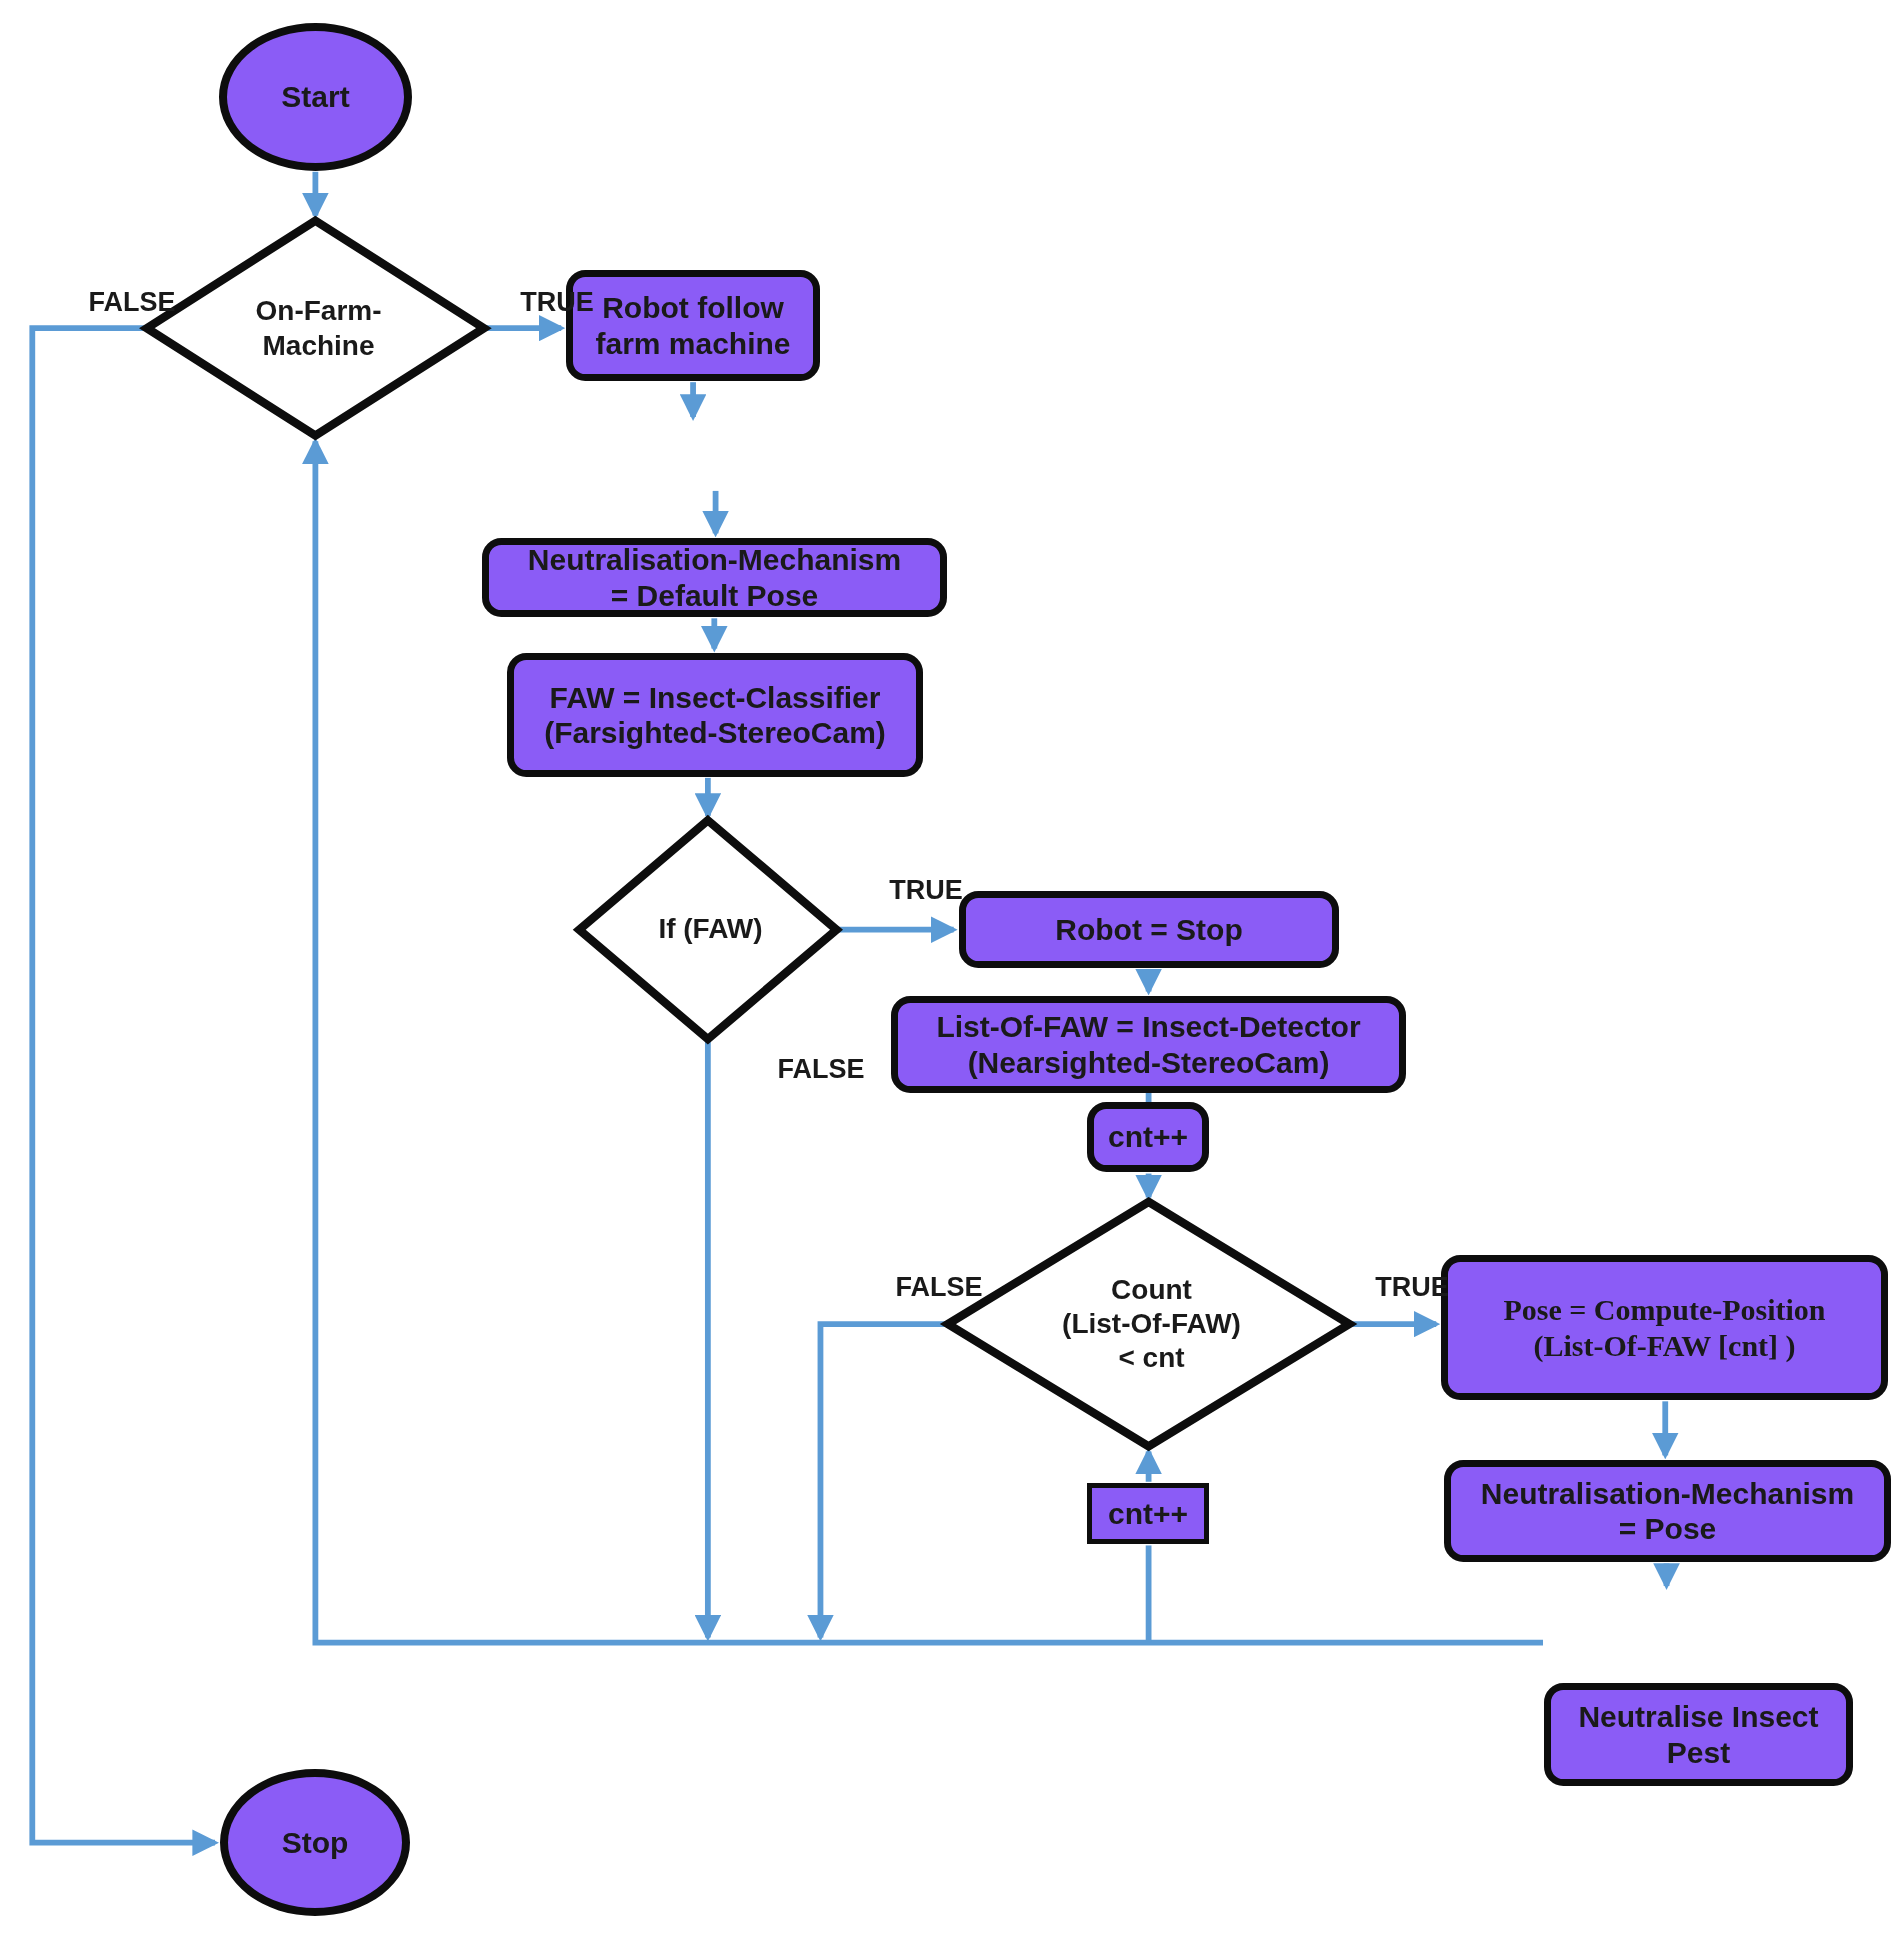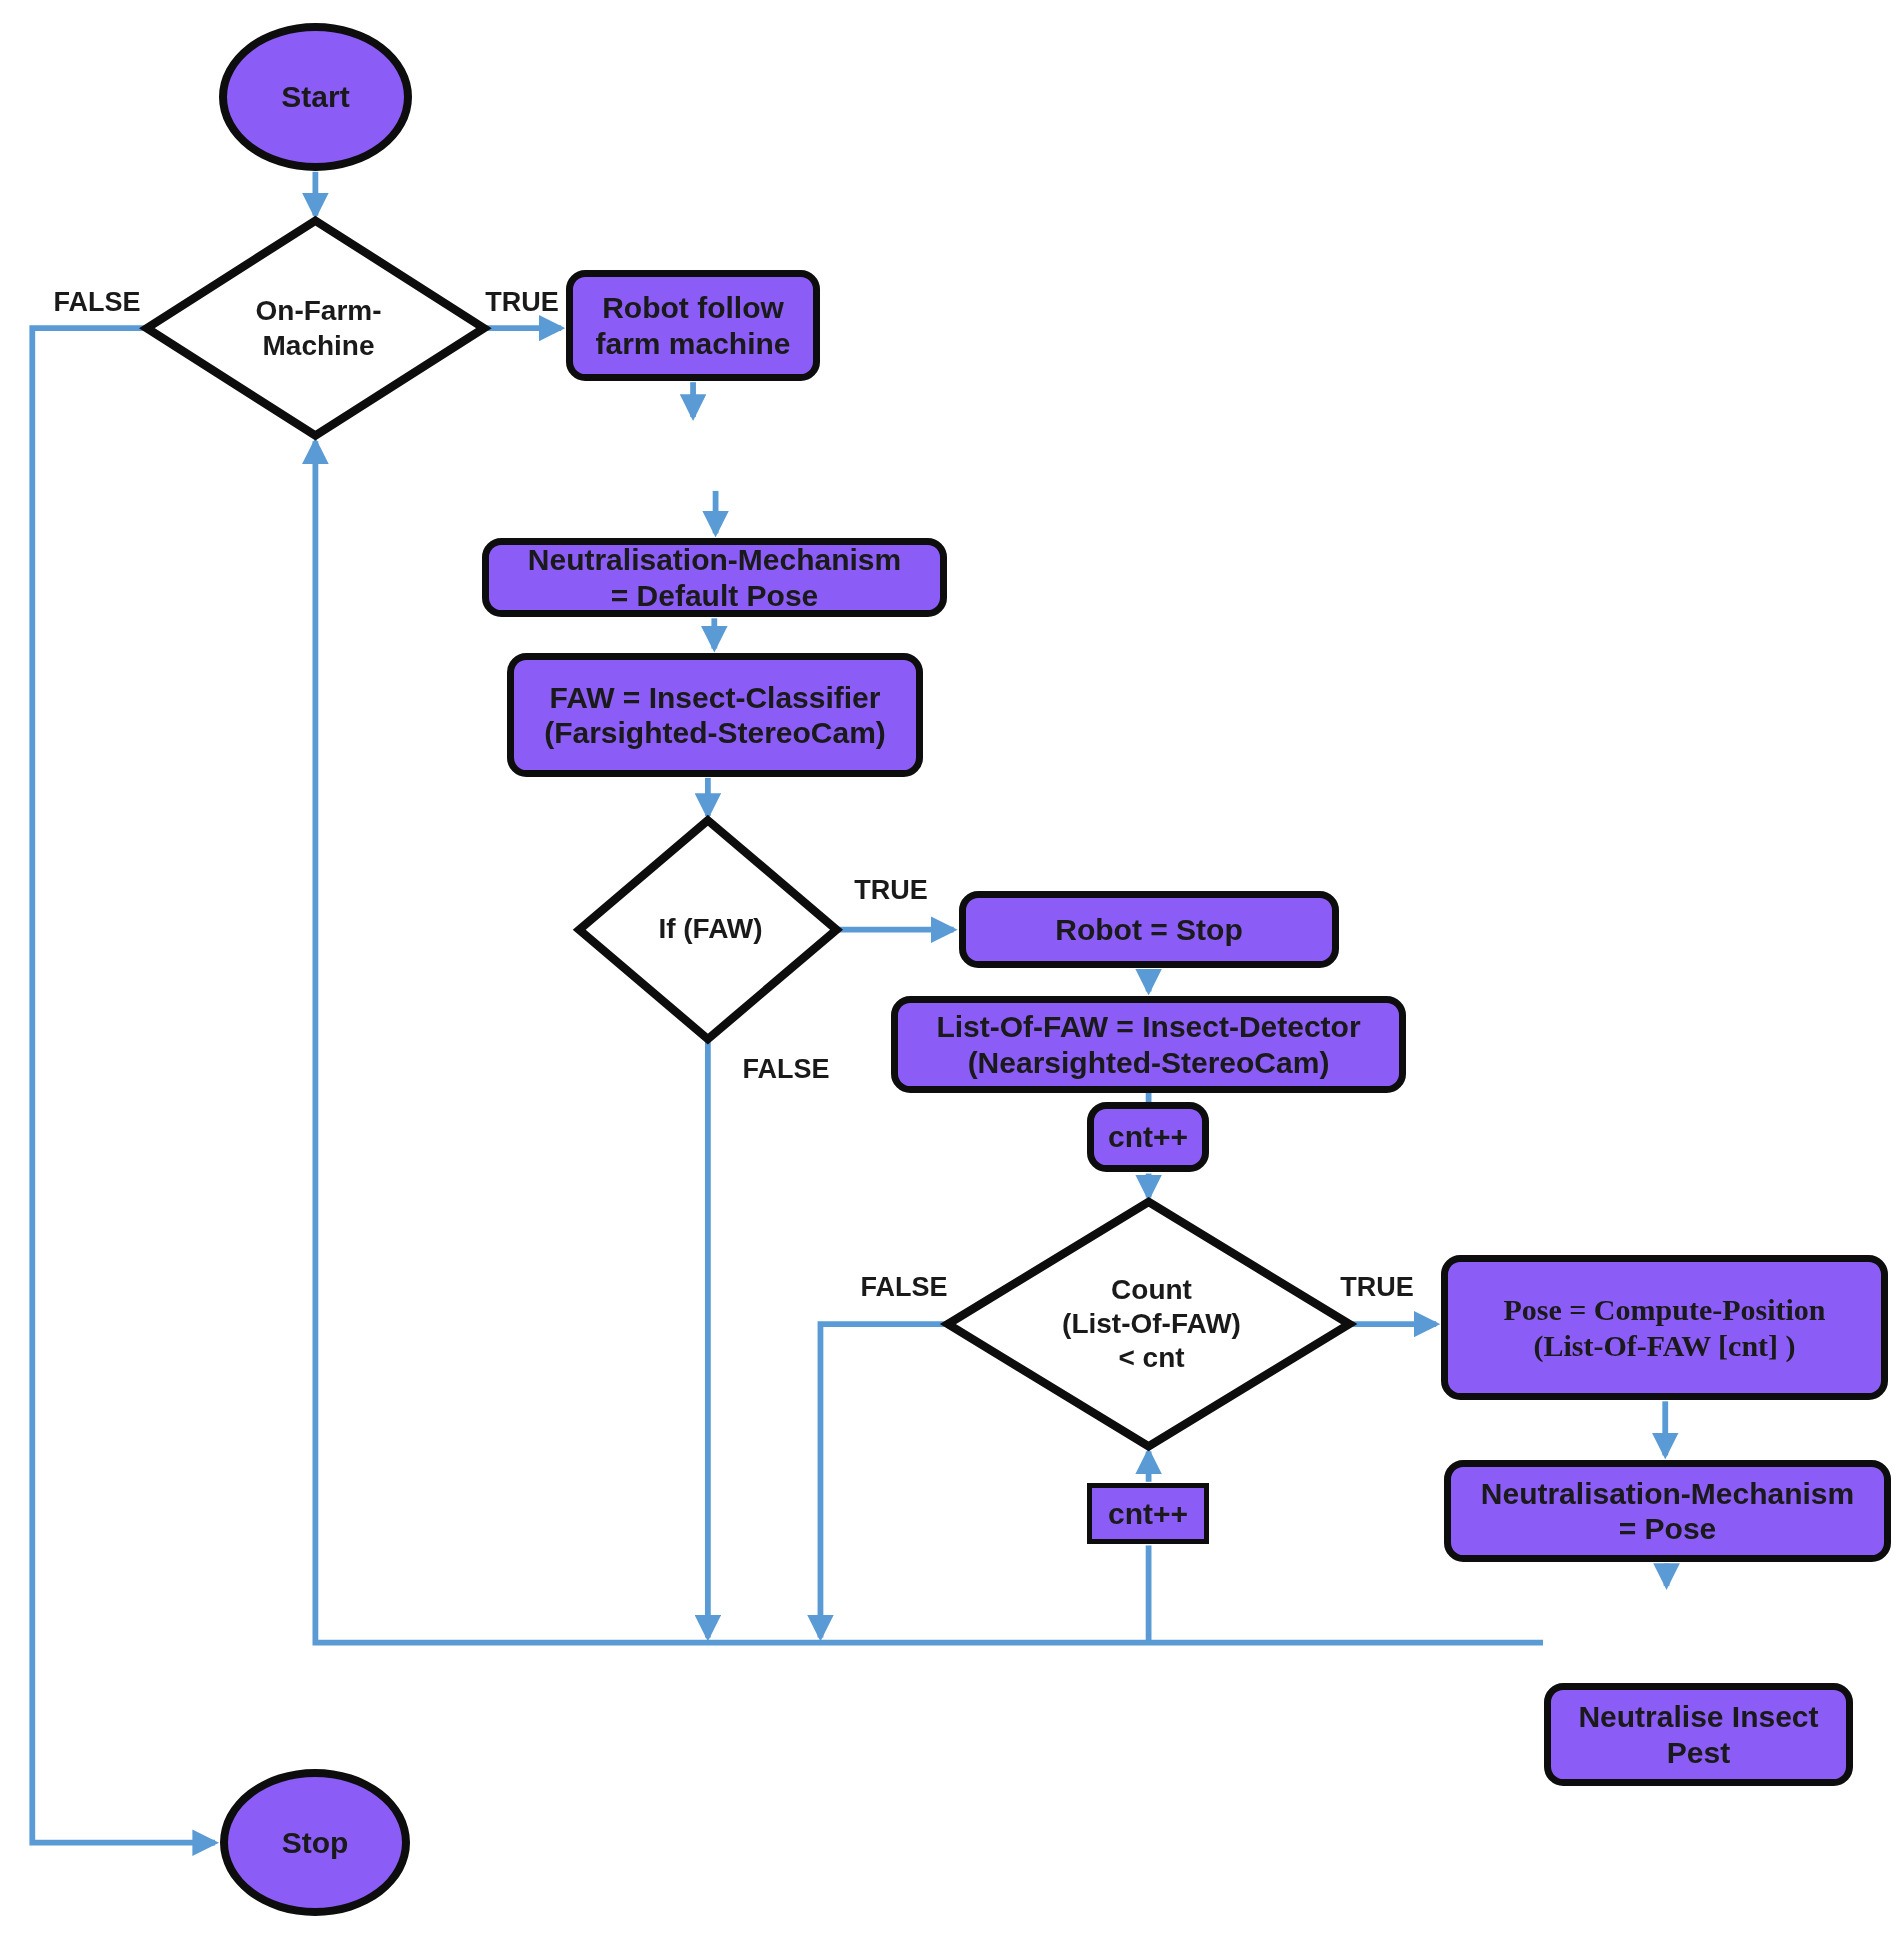--- a/index.html
+++ b/index.html
@@ -33,21 +33,21 @@
     display:flex;flex-direction:column;align-items:center;justify-content:center;
     background:transparent;border:none;
     text-align:center;font-weight:bold;color:#1a1a1a;
     font-size:28px;line-height:1.22;
   }
   .diamond-label span{display:block;white-space:nowrap;margin-left:6px;}
   .edge-label{
     position:absolute;
     transform:translate(-50%,-50%);
     font-weight:bold;color:#1a1a1a;
-    font-size:27px;white-space:nowrap;
+    font-size:27px;white-space:nowrap;margin-left:35px;
   }
 </style>
 </head>
 <body>
 
 <div id="canvas">
   <svg id="connector-layer" viewBox="0 0 2948 3009" width="1897" height="1936" xmlns="http://www.w3.org/2000/svg">
     <defs>
       <marker id="arrowhead" viewBox="0 0 10 10" refX="8.5" refY="5" markerWidth="4.6" markerHeight="4.6" orient="auto-start-reverse">
         <path d="M 0 0 L 10 5 L 0 10 z" fill="#5b9bd5"></path>

